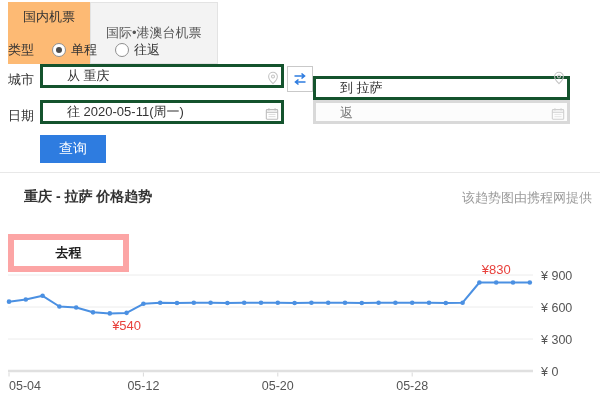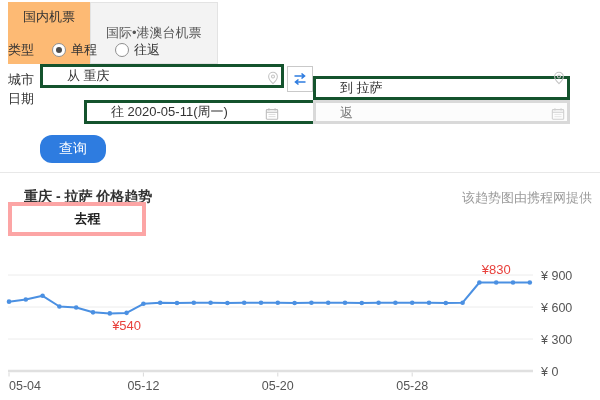--- a/index.html
+++ b/index.html
@@ -16,26 +16,26 @@
          display:inline-flex;align-items:center;justify-content:center;margin-right:5px;cursor:pointer;}
   .radio .dot{width:6px;height:6px;border-radius:50%;background:#4c4c4c;}
   .radio-label{margin-right:18px;}
   .field{position:absolute;height:24px;border:3px solid #14532d;background:#fff;font-size:13px;color:#333;
          padding:0 26px 0 24px;box-sizing:border-box;font-family:inherit;}
   .field.disabled{color:#aaa;background:#fcfcfc;border-color:#d9d9d9;}
   .field-icon{position:absolute;pointer-events:none;}
   .swap-box{position:absolute;left:287px;top:66px;width:24px;height:24px;border:1px solid #c9c9c9;
             display:flex;align-items:center;justify-content:center;background:#fff;cursor:pointer;}
   .search-btn{position:absolute;left:40px;top:135px;width:66px;height:28px;background:#2e7ce0;color:#fff;
-              border:none;border-radius:12px;font-size:14px;font-family:inherit;cursor:pointer;}
+              border:none;border-radius:0;font-size:14px;font-family:inherit;cursor:pointer;}
   .divider{position:absolute;left:0;top:172px;width:600px;border-top:1px solid #e8e8e8;}
   
   .trend-title{position:absolute;left:24px;top:188px;font-size:14px;font-weight:bold;color:#333;}
   .trend-source{position:absolute;right:8px;top:189px;font-size:13px;color:#9b9b9b;}
-  .trend-tabs{position:absolute;left:8px;top:202px;display:flex;font-size:13px;border:4px solid #fca5a5;padding-left:21px;}
+  .trend-tabs{position:absolute;left:8px;top:234px;display:flex;font-size:13px;border:6px solid #fca5a5;}
   .ttab{width:109px;height:26px;line-height:26px;text-align:center;cursor:pointer;}
   .ttab.active{background:#fff;font-weight:bold;color:#222;}
   .ttab.inactive{background:#f4f4f4;color:#555;border-left:1px solid #e4e4e4;}
   .chart-wrap{position:absolute;left:0;top:253px;width:600px;height:147px;}
   svg text{font-family:"Liberation Sans","DejaVu Sans",sans-serif;}
 </style>
 </head>
 <body>
 
 <div class="stage">
@@ -68,22 +68,22 @@
       <path d="M13.5 11 H4 M6.5 8.5 L3.5 11 L6.5 13.5" fill="none" stroke="#2e7ce0" stroke-width="1.6"></path>
     </svg>
   </div>
 
   <input class="field" style="left: 313px; top: 76px; width: 257px;" value="到 拉萨">
   <svg class="field-icon" style="left:552px;top:71px;" width="14" height="14" viewBox="0 0 16 16">
     <path d="M8 1.5C5.2 1.5 3 3.7 3 6.4 3 10 8 14.5 8 14.5S13 10 13 6.4C13 3.7 10.8 1.5 8 1.5Z" fill="none" stroke="#c4c4c4" stroke-width="1.2"></path>
     <circle cx="8" cy="6.3" r="1.7" fill="none" stroke="#c4c4c4" stroke-width="1.2"></circle>
   </svg>
 
-  <div class="form-label" style="top:90px;">日期</div>
-  <input class="field" style="left: 40px; top: 100px; width: 244px; margin-left: 44px;" value="往 2020-05-11(周一)">
+  <div class="form-label" style="top:107px;">日期</div>
+  <input class="field" style="left: 40px; top: 100px; width: 244px;" value="往 2020-05-11(周一)">
   <svg class="field-icon" style="left:265px;top:107px;" width="14" height="14" viewBox="0 0 16 16">
     <rect x="1.5" y="3" width="13" height="11" rx="1" fill="none" stroke="#bcbcbc" stroke-width="1.2"></rect>
     <line x1="1.5" y1="6" x2="14.5" y2="6" stroke="#bcbcbc" stroke-width="1.2"></line>
     <line x1="4.5" y1="1.5" x2="4.5" y2="4" stroke="#bcbcbc" stroke-width="1.2"></line>
     <line x1="11.5" y1="1.5" x2="11.5" y2="4" stroke="#bcbcbc" stroke-width="1.2"></line>
     <line x1="4" y1="8.5" x2="12" y2="8.5" stroke="#d8d8d8" stroke-width="1"></line>
     <line x1="4" y1="11" x2="12" y2="11" stroke="#d8d8d8" stroke-width="1"></line>
   </svg>
 
   <input class="field disabled" style="left: 313px; top: 100px; width: 257px;" placeholder="返">

